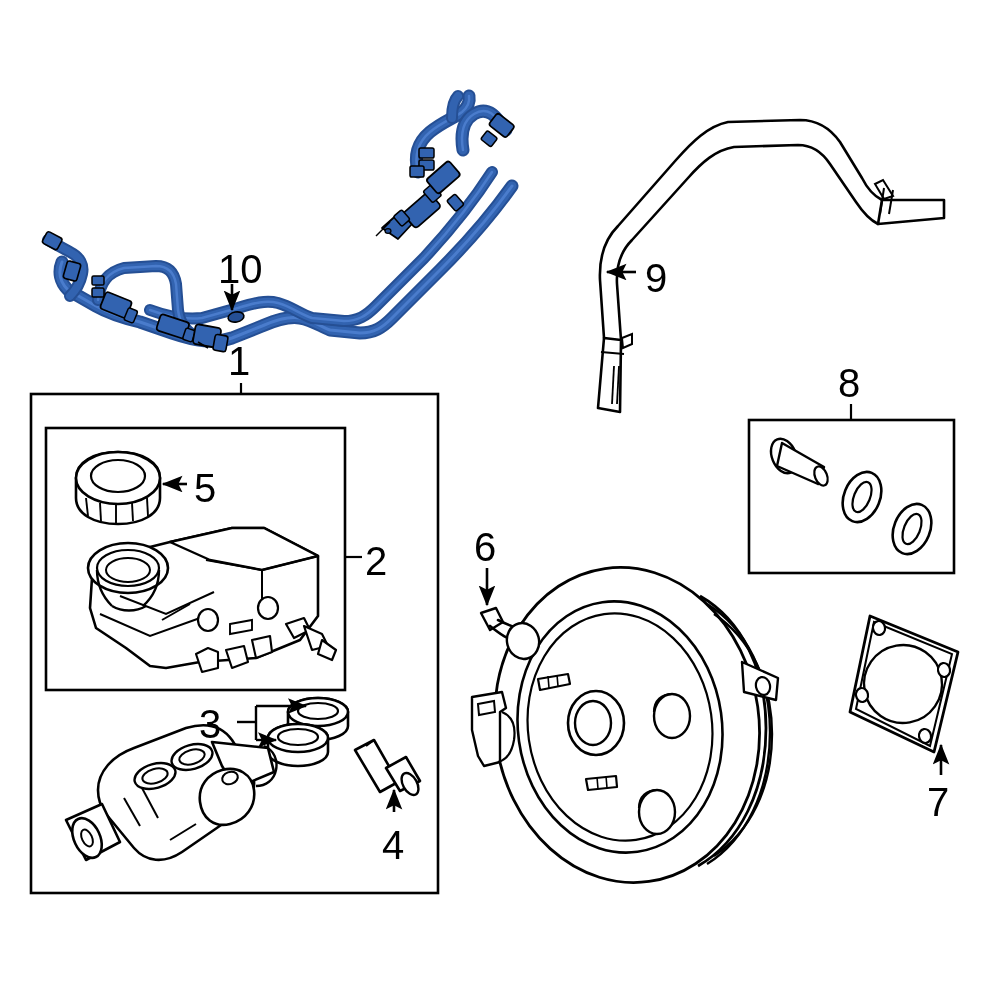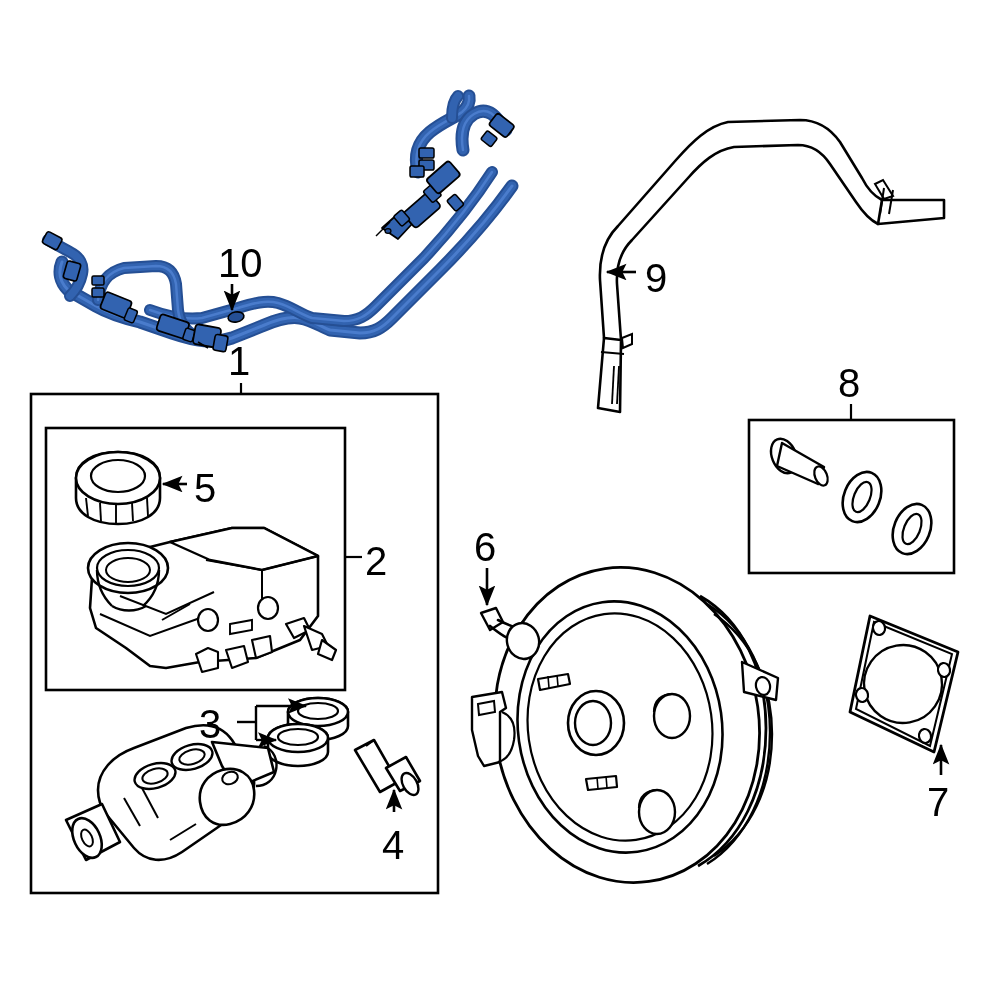--- a/index.html
+++ b/index.html
@@ -418,21 +418,21 @@
         <line x1="256" y1="706" x2="306" y2="706" stroke="#000" stroke-width="2.4" marker-end="url(#arrowhead)"></line>
         <line x1="256" y1="740" x2="276" y2="740" stroke="#000" stroke-width="2.4" marker-end="url(#arrowhead)"></line>
       </g>
 
       <line x1="394" y1="812" x2="394" y2="790" stroke="#000" stroke-width="2.6" marker-end="url(#arrowhead)"></line>
 
       <line x1="941" y1="775" x2="941" y2="745" stroke="#000" stroke-width="2.6" marker-end="url(#arrowhead)"></line>
     </g>
   </svg>
 
-  <div class="callout" style="left:218px; top:243px;text-align:center;">10</div>
+  <div class="callout" style="left:218px; top:249px;text-align:center;">10</div>
 
   <div class="callout" style="left:228px; top:341px;">1</div>
 
   <div class="callout" style="left:645px; top:258px;">9</div>
 
   <div class="callout" style="left:838px; top:363px;">8</div>
 
   <div class="callout" style="left:365px; top:541px;">2</div>
 
   <div class="callout" style="left:194px; top:468px;">5</div>

